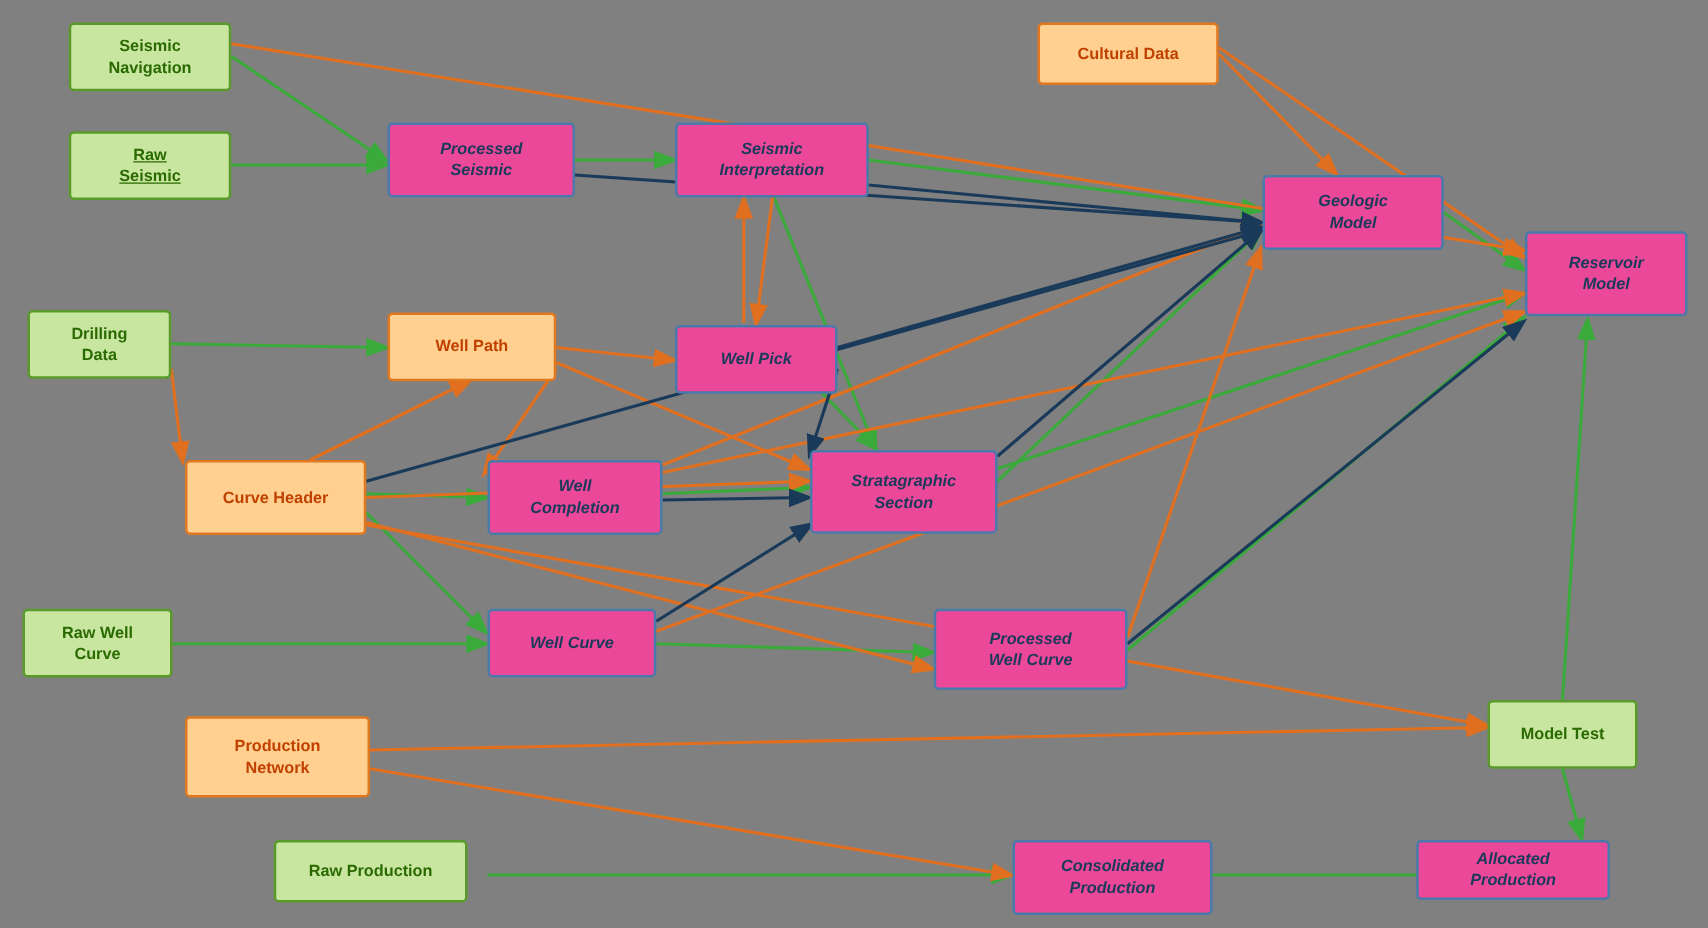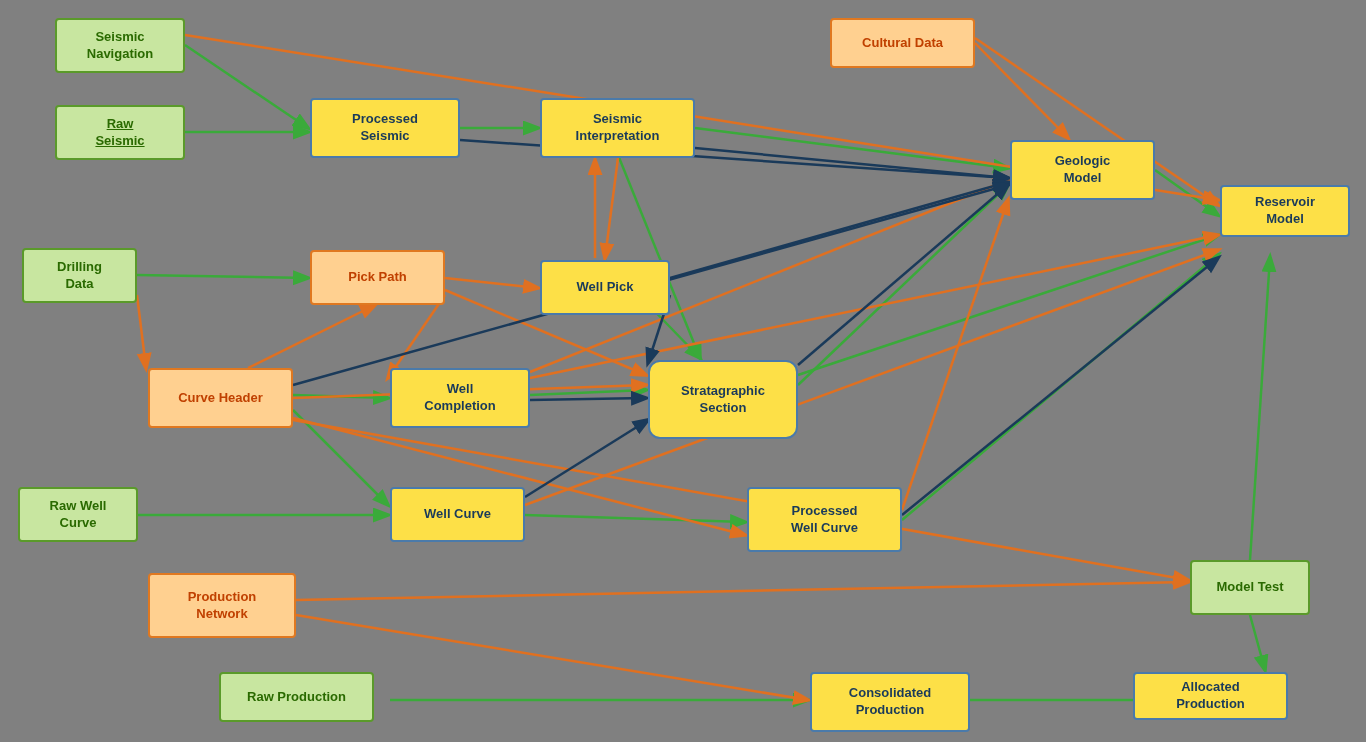--- a/index.html
+++ b/index.html
@@ -23,23 +23,24 @@
       font-weight: bold;
       line-height: 1.3;
       padding: 6px 8px;
     }
     .node-green {
       background: #c8e6a0;
       border-color: #5a9a2a;
       color: #2a6a00;
     }
     .node-blue {
-      background: #fde047;
+      background: #ec4899;
       border-color: #4a7aaa;
       color: #1a3a5a;
+      font-style: italic;
     }
     .node-orange {
       background: #ffd090;
       border-color: #e07820;
       color: #c04000;
     }
     svg.arrows {
       position: absolute;
       top: 0; left: 0;
       width: 1366px;
@@ -166,27 +167,27 @@
   <line x1="293" y1="385" x2="1008" y2="185" stroke="#1a3a5a" stroke-width="2.5" marker-end="url(#arrow-dark)"></line>
 </svg>
 
 <div id="nodes-container">
     <div class="node node-green" style="left: 55px; top: 18px; width: 130px; height: 55px; font-size: 13px;">Seismic<br>Navigation</div>
     <div class="node node-green" style="left: 55px; top: 105px; width: 130px; height: 55px; font-size: 13px; text-decoration: underline;">Raw<br>Seismic</div>
     <div class="node node-blue" style="left: 310px; top: 98px; width: 150px; height: 60px; font-size: 13px;">Processed<br>Seismic</div>
     <div class="node node-blue" style="left: 540px; top: 98px; width: 155px; height: 60px; font-size: 13px;">Seismic<br>Interpretation</div>
     <div class="node node-orange" style="left: 830px; top: 18px; width: 145px; height: 50px; font-size: 13px;">Cultural Data</div>
     <div class="node node-blue" style="left: 1010px; top: 140px; width: 145px; height: 60px; font-size: 13px;">Geologic<br>Model</div>
-    <div class="node node-blue" style="left: 1220px; top: 185px; width: 130px; height: 52px; font-size: 13px;">Reservoir<br>Model</div>
+    <div class="node node-blue" style="left: 1220px; top: 185px; width: 130px; height: 68px; font-size: 13px;">Reservoir<br>Model</div>
     <div class="node node-green" style="left: 22px; top: 248px; width: 115px; height: 55px; font-size: 13px;">Drilling<br>Data</div>
-    <div class="node node-orange" style="left: 310px; top: 250px; width: 135px; height: 55px; font-size: 13px;">Pick Path</div>
+    <div class="node node-orange" style="left: 310px; top: 250px; width: 135px; height: 55px; font-size: 13px;">Well Path</div>
     <div class="node node-blue" style="left: 540px; top: 260px; width: 130px; height: 55px; font-size: 13px;">Well Pick</div>
     <div class="node node-orange" style="left: 148px; top: 368px; width: 145px; height: 60px; font-size: 13px;">Curve Header</div>
     <div class="node node-blue" style="left: 390px; top: 368px; width: 140px; height: 60px; font-size: 13px;">Well<br>Completion</div>
-    <div class="node node-blue" style="left: 648px; top: 360px; width: 150px; height: 79px; font-size: 13px; border-radius: 12px;">Stratagraphic<br>Section</div>
+    <div class="node node-blue" style="left: 648px; top: 360px; width: 150px; height: 67px; font-size: 13px;">Stratagraphic<br>Section</div>
     <div class="node node-green" style="left: 18px; top: 487px; width: 120px; height: 55px; font-size: 13px;">Raw Well<br>Curve</div>
     <div class="node node-blue" style="left: 390px; top: 487px; width: 135px; height: 55px; font-size: 13px;">Well Curve</div>
     <div class="node node-blue" style="left: 747px; top: 487px; width: 155px; height: 65px; font-size: 13px;">Processed<br>Well Curve</div>
     <div class="node node-orange" style="left: 148px; top: 573px; width: 148px; height: 65px; font-size: 13px;">Production<br>Network</div>
     <div class="node node-green" style="left: 1190px; top: 560px; width: 120px; height: 55px; font-size: 13px;">Model Test</div>
     <div class="node node-green" style="left: 219px; top: 672px; width: 155px; height: 50px; font-size: 13px;">Raw Production</div>
     <div class="node node-blue" style="left: 810px; top: 672px; width: 160px; height: 60px; font-size: 13px;">Consolidated<br>Production</div>
     <div class="node node-blue" style="left: 1133px; top: 672px; width: 155px; height: 48px; font-size: 13px;">Allocated<br>Production</div>
   </div>
 

